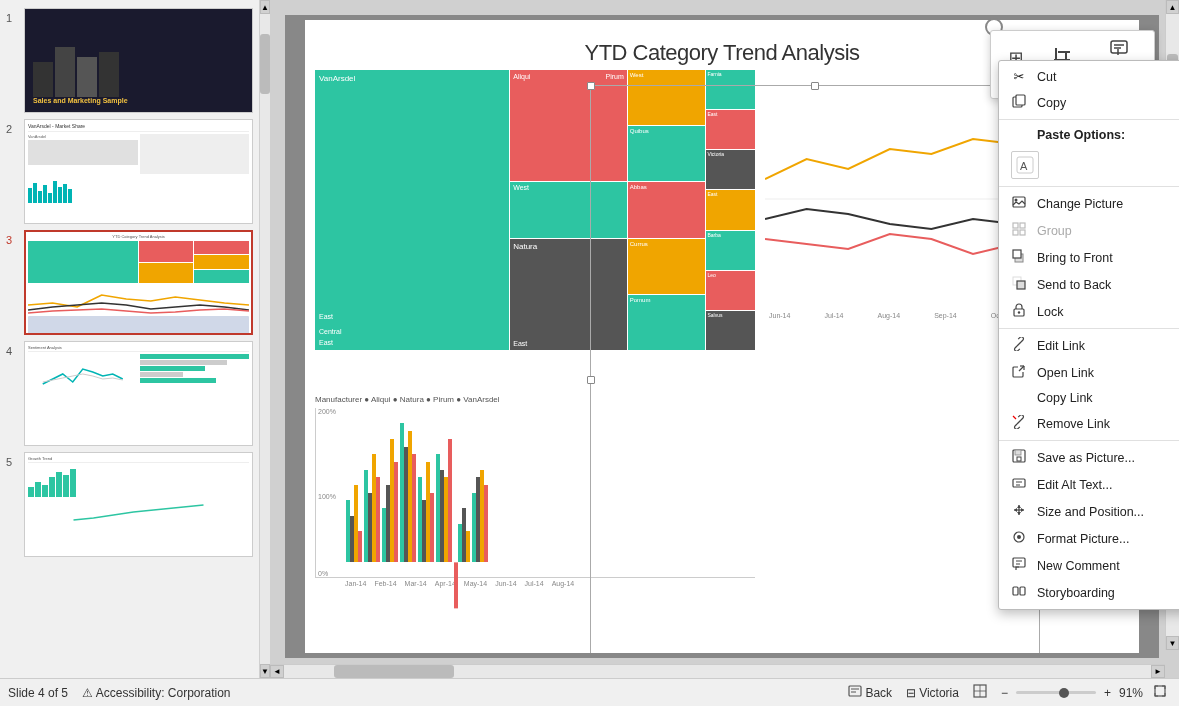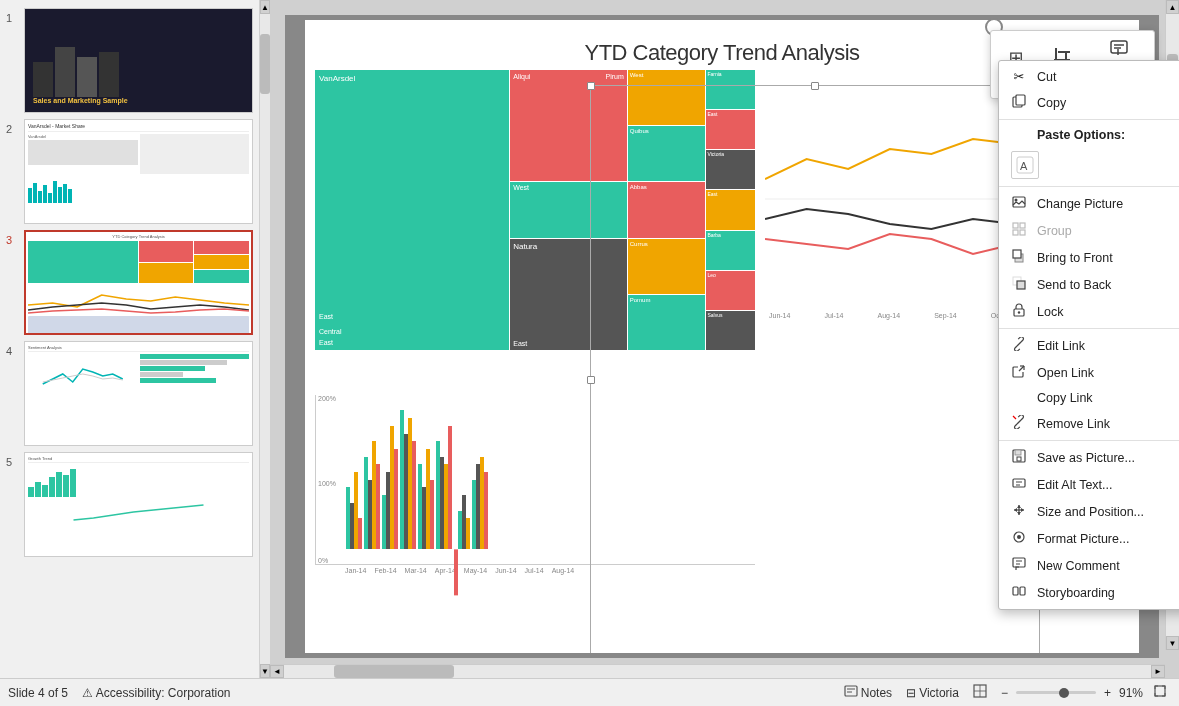--- a/index.html
+++ b/index.html
@@ -468,20 +468,21 @@
                   <span style="font-size:5px;color:#fff;padding:1px;display:block;">Leo</span>
                 </div>
               <div style="background:#555;flex:1;">
                   <span style="font-size:5px;color:#fff;padding:1px;display:block;">Salvus</span>
                 </div>
             </div>
           </div>
         </div>
 
         <div style="position:absolute;top:375px;left:10px;width:440px;height:230px;">
+          <div style="font-size:8px;color:#555;margin-bottom:4px;">Manufacturer ● Aliqui ● Natura ● Pirum ● VanArsdel</div>
           <div style="border-left:1px solid #ccc;border-bottom:1px solid #ccc;height:170px;position:relative;padding-left:30px;">
             <div style="font-size:7px;color:#888;position:absolute;left:2px;top:0;">200%</div>
             <div style="font-size:7px;color:#888;position:absolute;left:2px;top:50%;">100%</div>
             <div style="font-size:7px;color:#888;position:absolute;left:2px;bottom:0;">0%</div>
             <div style="display:flex;gap:2px;align-items:flex-end;height:100%;padding-bottom:15px;">
 
               <div style="display:flex;gap:0px;align-items:flex-end;height:100%;">
                 <div style="background:#2dc5a2;width:4px;height:40%;"></div>
                 <div style="background:#555;width:4px;height:30%;"></div>
                 <div style="background:#f0a500;width:4px;height:50%;"></div>
@@ -847,21 +848,21 @@
   </div>
   <div class="status-right">
     <div class="status-btn">
       <span>
         <svg width="14" height="14" viewBox="0 0 14 14">
           <rect x="1" y="2" width="12" height="10" rx="1" fill="none" stroke="#555" stroke-width="1.2"></rect>
           <line x1="3" y1="5" x2="11" y2="5" stroke="#555" stroke-width="1"></line>
           <line x1="3" y1="8" x2="8" y2="8" stroke="#555" stroke-width="1"></line>
         </svg>
       </span>
-      <span>Notes</span>
+      <span>Back</span>
     </div>
     <div class="status-btn">
       <span>⊟</span>
       <span>Victoria</span>
     </div>
     <div class="status-btn">
       <span>
         <svg width="14" height="14" viewBox="0 0 14 14">
           <rect x="1" y="1" width="12" height="12" fill="none" stroke="#555" stroke-width="1.2"></rect>
           <line x1="7" y1="1" x2="7" y2="13" stroke="#555" stroke-width="0.8"></line>

